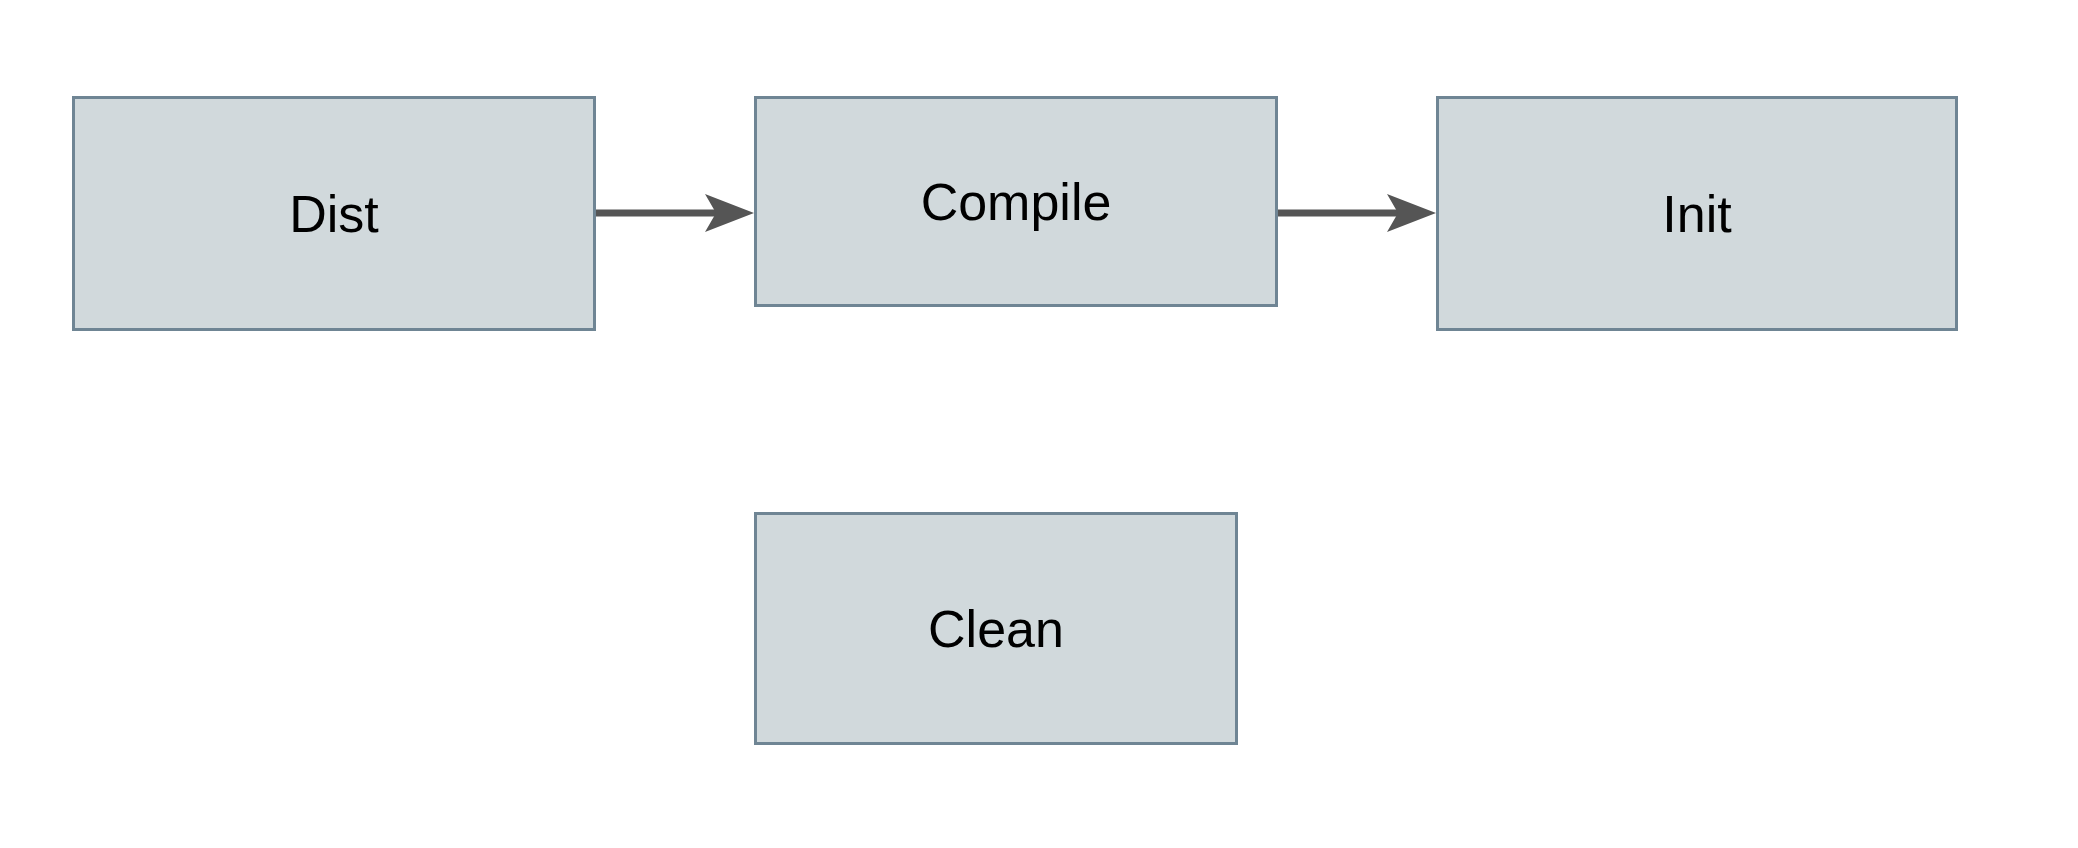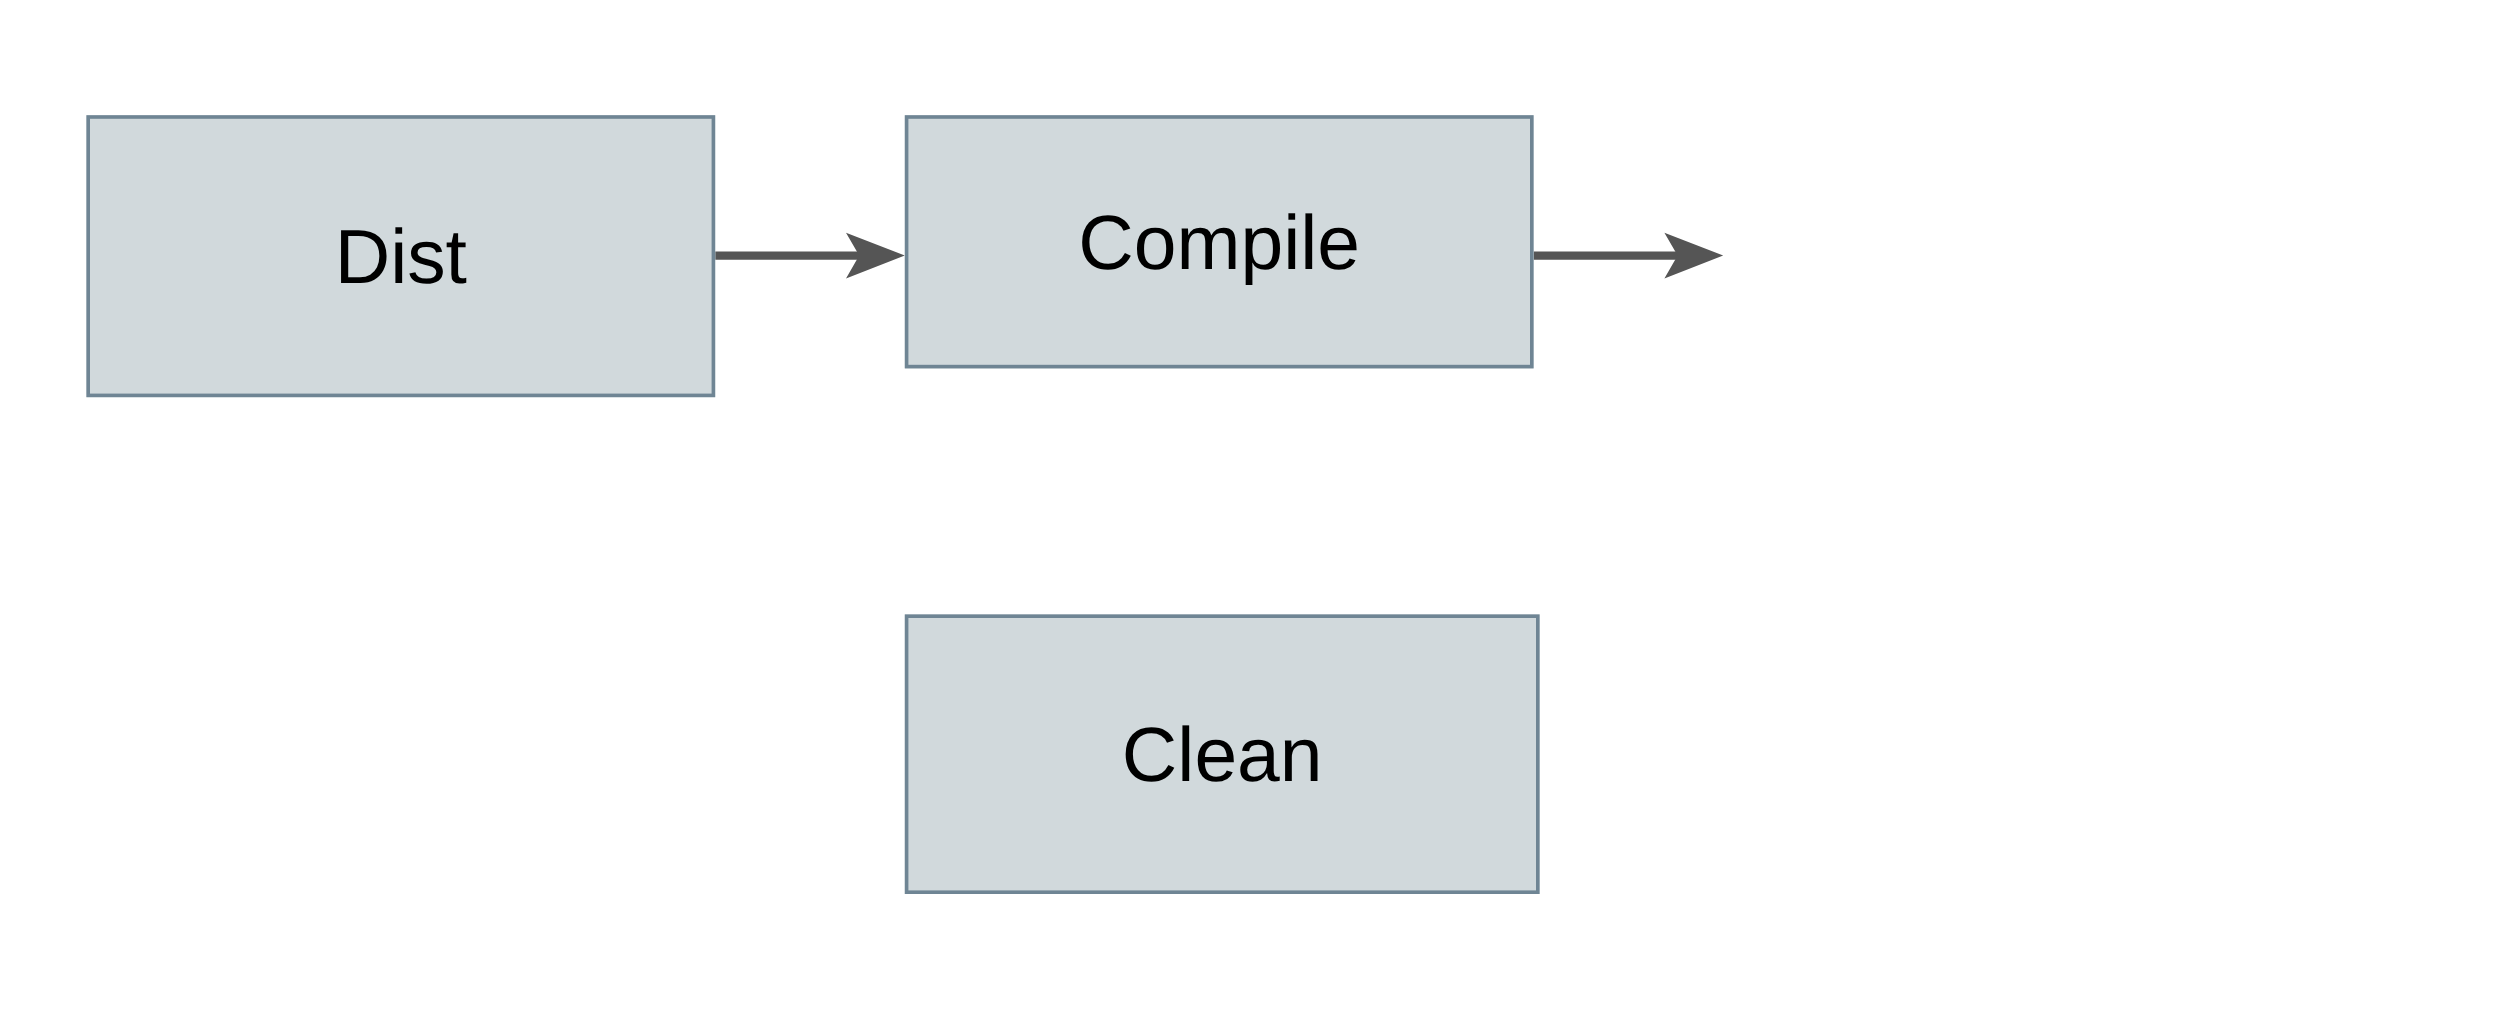--- a/index.html
+++ b/index.html
@@ -28,21 +28,21 @@
     position: absolute;
     box-sizing: border-box;
     background: #d1d9dc;
     border: 3px solid #6f8594;
     display: flex;
     align-items: center;
     justify-content: center;
   }
   .node-label {
     font-family: "Liberation Sans", "DejaVu Sans", sans-serif;
-    font-size: 64px;
+    font-size: 52px;
     line-height: 1;
     font-weight: 400;
     color: #000000;
     letter-spacing: 0px;
     white-space: nowrap;
     text-align: left;
     user-select: none;
   }
 </style>
 </head>
@@ -62,18 +62,21 @@
   </svg>
 
   <div class="node" style="left:72px; top:96px; width:524px; height:235px;">
     <span class="node-label">Dist</span>
   </div>
 
   <div class="node" style="left:754px; top:96px; width:524px; height:211px;">
     <span class="node-label">Compile</span>
   </div>
 
+  <div class="node" style="left:1436px; top:96px; width:522px; height:235px;">
+    <span class="node-label">Init</span>
+  </div>
 
-  <div class="node" style="left:754px; top:512px; width:529px; height:233px;">
+  <div class="node" style="left:754px; top:512px; width:484px; height:233px;">
     <span class="node-label">Clean</span>
   </div>
 
 </div>
 
 </body></html>

